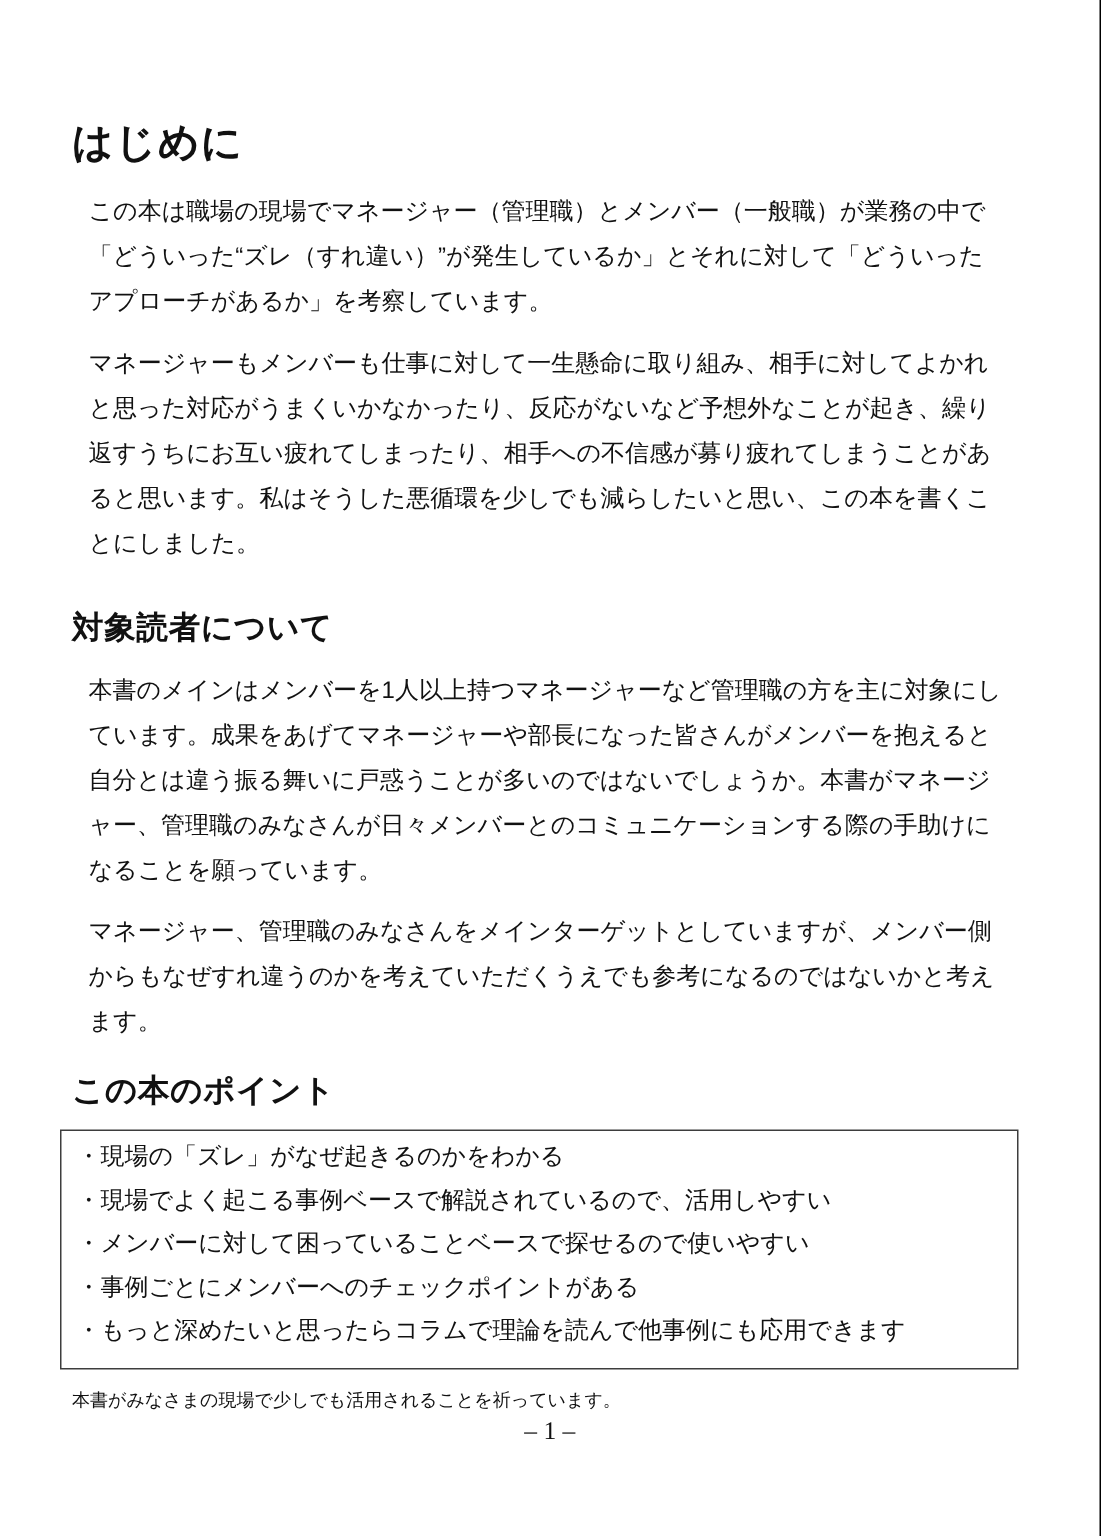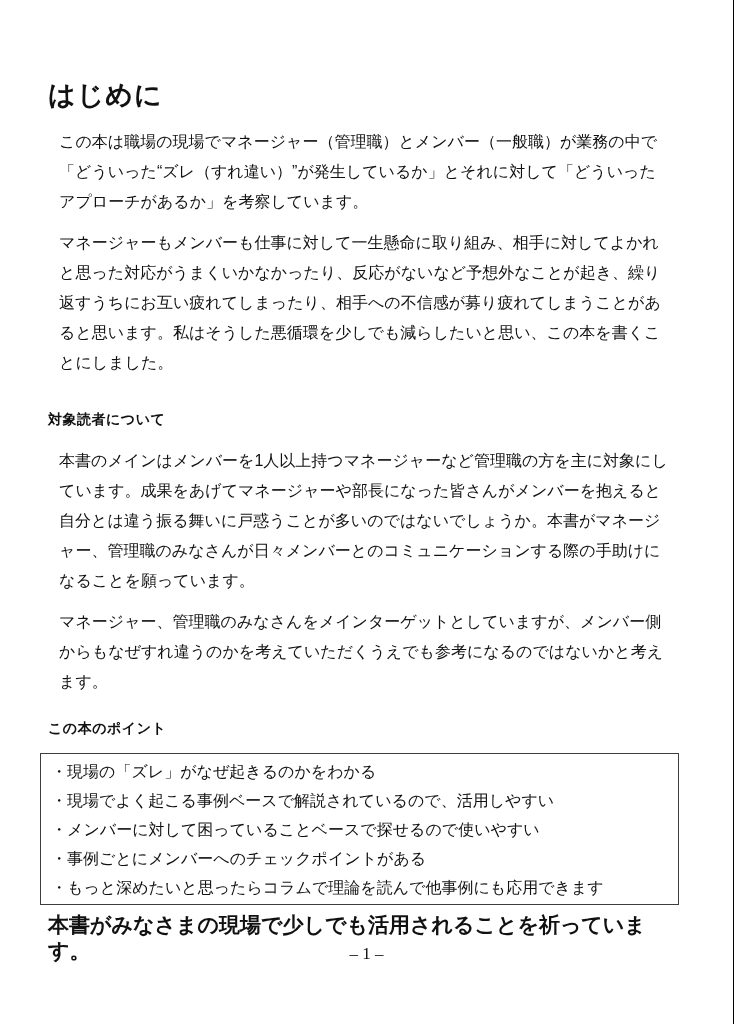--- a/index.html
+++ b/index.html
@@ -22,21 +22,21 @@
     padding: 80px 50px 0 48px;
   }
   .h1 {
     font-size: 27px;
     line-height: 30px;
     font-weight: bold;
     margin: 0 0 17px 0;
     letter-spacing: 1px;
   }
   .h2 {
-    font-size: 14px;
+    font-size: 21px;
     line-height: 26px;
     font-weight: bold;
     margin: 28px 0 14px 0;
     letter-spacing: 0.5px;
   }
   .h2.points-heading {
     margin-top: 18px;
     margin-bottom: 12px;
   }
   .body-text {
@@ -45,32 +45,32 @@
     margin: 11px;
   }
   .blank-before {
     margin-top: 30px;
   }
   .points-box {
     box-sizing: border-box;
     margin-left: -8px;
     width: 639px;
     border: 1px solid #3d3d3d;
-    padding: 3px 10px 2px 10px;
+    padding: 3px 10px 10px 10px;
     background: #ffffff;
   }
   .point-item {
     font-size: 16px;
     line-height: 29px;
     margin: 0;
   }
   .closing {
-    font-size: 21px;
+    font-size: 12px;
     line-height: 26px;
-    font-weight: bold;
+    font-weight: normal;
     margin: 7px 0 0 0;
   }
   .footer {
     position: absolute;
     top: 944px;
     left: 0;
     right: 0;
     text-align: center;
     font-family: "Liberation Serif", "DejaVu Serif", serif;
     font-size: 17px;

